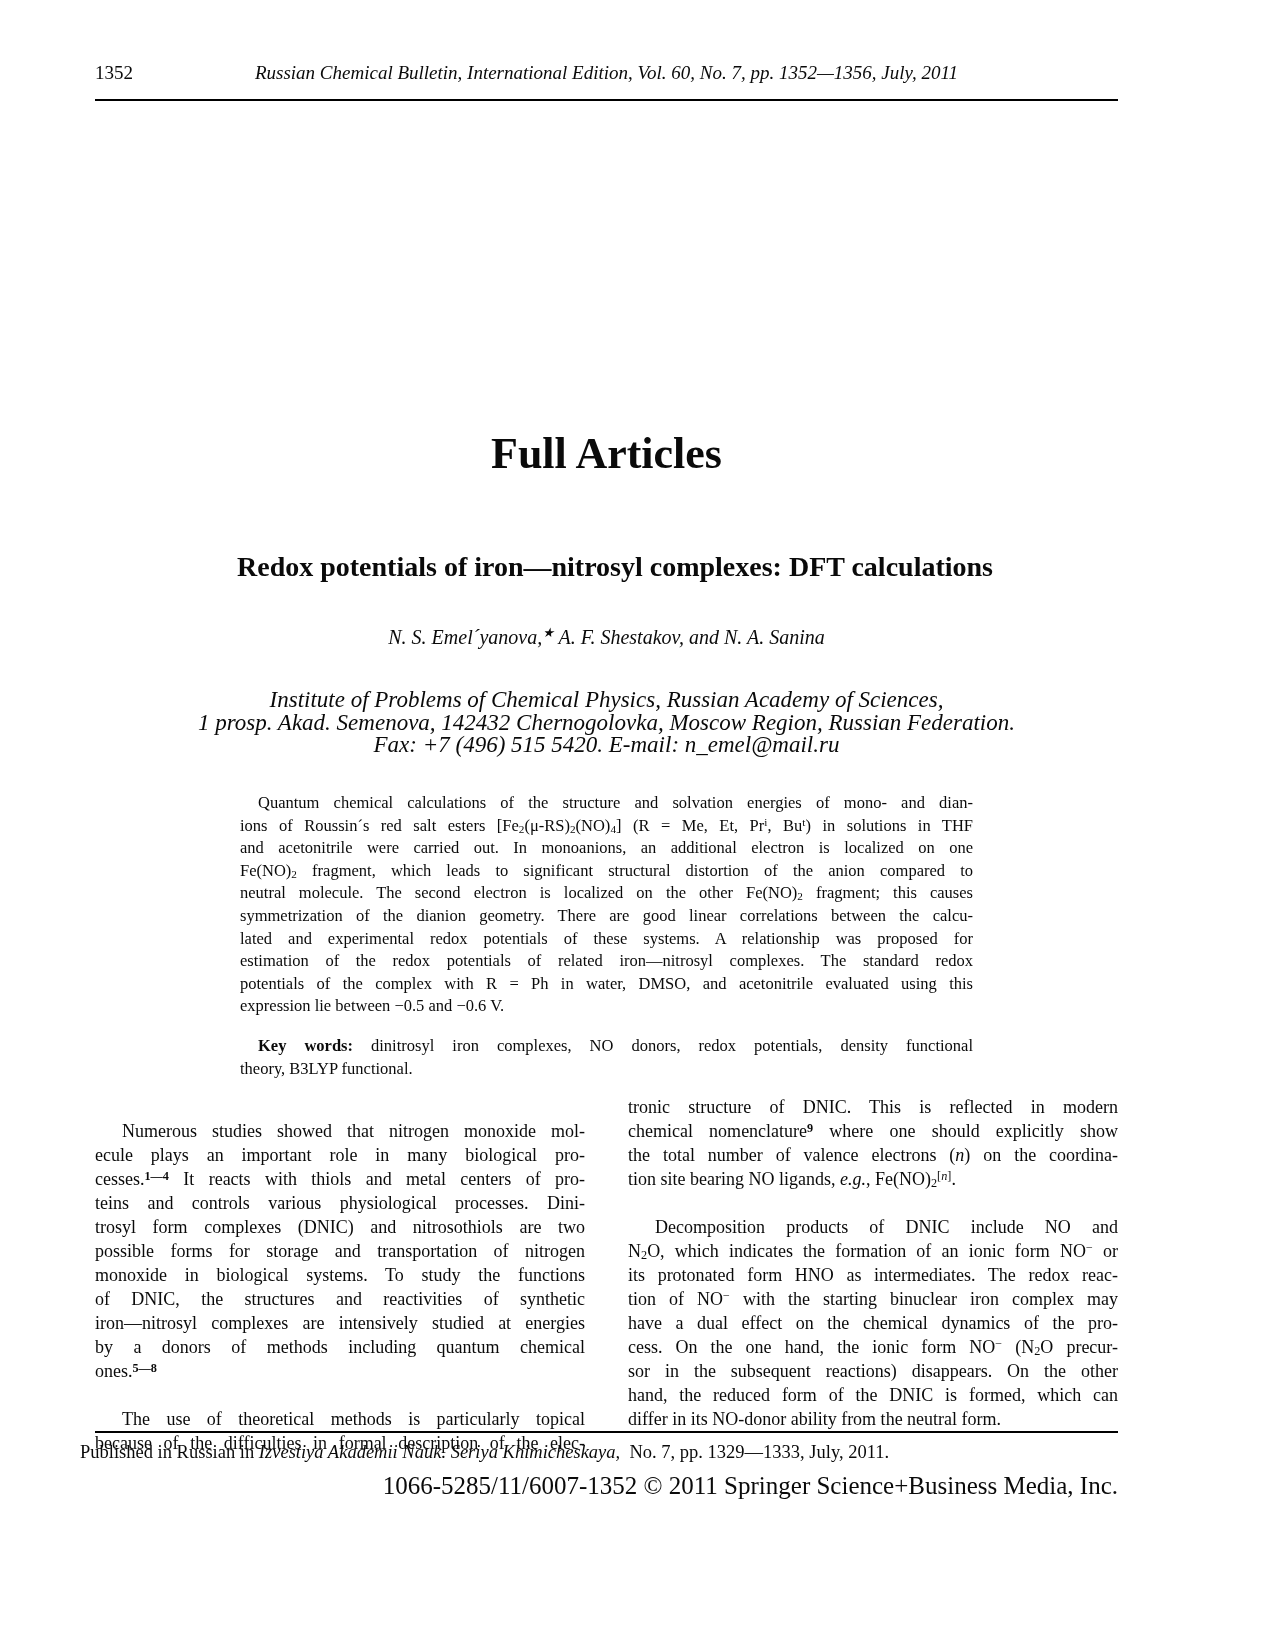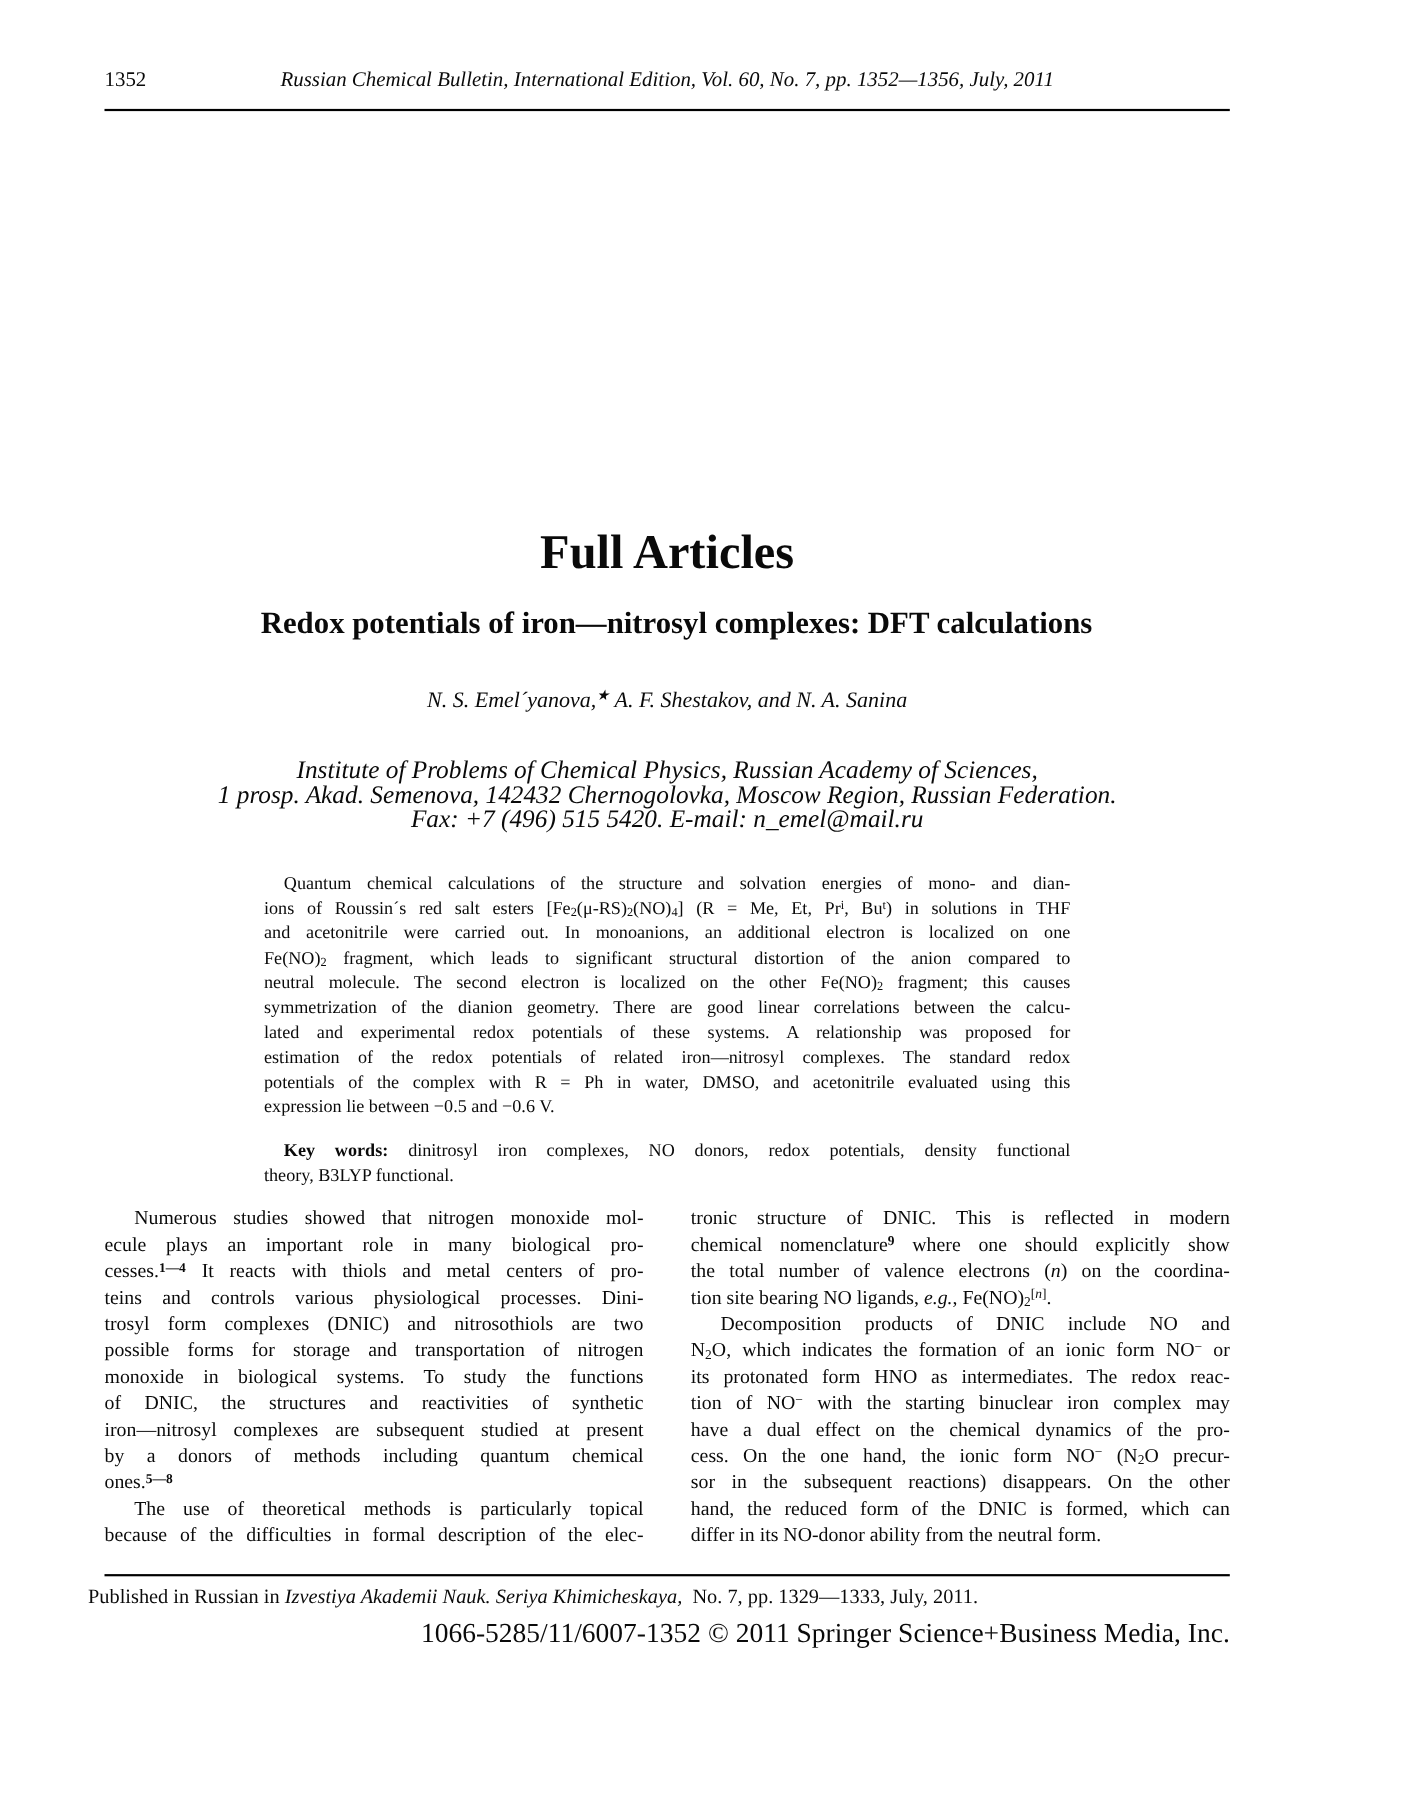--- a/index.html
+++ b/index.html
@@ -14,21 +14,21 @@
     overflow: hidden;
   }
   .page-number { position: absolute; left: 95px; top: 62px; font-size: 19px; }
   .journal-line {
     position: absolute; left: 95px; top: 62px; width: 1023px;
     text-align: center; font-style: italic; font-size: 19px;
   }
   .header-rule { position: absolute; left: 95px; top: 99px; width: 1023px; border-top: 2px solid #000; }
   .section-heading {
     position: absolute; left: 95px; top: 428px; width: 1023px;
-    text-align: center; font-weight: bold; font-size: 44px; margin-top: 48px;
+    text-align: center; font-weight: bold; font-size: 44px;
   }
   .article-title {
     position: absolute; left: 60px; top: 551px; width: 1110px;
     text-align: center; font-weight: bold; font-size: 28px;
   }
   .authors {
     position: absolute; left: 95px; top: 626px; width: 1023px;
     text-align: center; font-weight: normal; font-style: italic; font-size: 20px;
   }
   .authors .star { font-size: 66%; position: relative; top: -0.5em; line-height: 0; }
@@ -46,21 +46,21 @@
   }
   .columns {
     position: absolute; left: 95px; top: 1095px; width: 1023px;
     display: flex; gap: 43px;
     font-size: 18px; line-height: 24px;
   }
   .col { width: 490px; }
   .ln { text-align: justify; text-align-last: justify; }
   .ln.last { text-align-last: left; }
   .ln.ind { text-indent: 18px; }
-  .columns .ln.ind { text-indent: 27px; }
+  .columns .ln.ind { text-indent: 27px; margin-top: 24px; }
   sup, sub { line-height: 0; font-size: 68%; vertical-align: baseline; position: relative; }
   sup { top: -0.45em; }
   sub { top: 0.18em; }
   .footnote-rule { position: absolute; left: 95px; top: 1431px; width: 1023px; border-top: 2px solid #000; }
   .footer-published { position: absolute; left: 80px; top: 1442px; width: 1023px; font-size: 18.5px; }
   .footer-copyright { position: absolute; left: 95px; top: 1472px; width: 1023px; text-align: right; font-size: 25px; }
 </style>
 </head>
 <body>
 
@@ -103,21 +103,21 @@
   <div class="columns">
     <div class="col">
         <div class="ln ind">Numerous studies showed that nitrogen monoxide mol-</div>
         <div class="ln">ecule plays an important role in many biological pro-</div>
         <div class="ln">cesses.<sup><b>1—4</b></sup> It reacts with thiols and metal centers of pro-</div>
         <div class="ln">teins and controls various physiological processes. Dini-</div>
         <div class="ln">trosyl form complexes (DNIC) and nitrosothiols are two</div>
         <div class="ln">possible forms for storage and transportation of nitrogen</div>
         <div class="ln">monoxide in biological systems. To study the functions</div>
         <div class="ln">of DNIC, the structures and reactivities of synthetic</div>
-        <div class="ln">iron—nitrosyl complexes are subsequent studied at present</div>
+        <div class="ln">iron—nitrosyl complexes are intensively studied at energies</div>
         <div class="ln">by a donors of methods including quantum chemical</div>
         <div class="ln last">ones.<sup><b>5—8</b></sup></div>
         <div class="ln ind">The use of theoretical methods is particularly topical</div>
         <div class="ln">because of the difficulties in formal description of the elec-</div>
       </div>
     <div class="col">
         <div class="ln">tronic structure of DNIC. This is reflected in modern</div>
         <div class="ln">chemical nomenclature<sup><b>9</b></sup> where one should explicitly show</div>
         <div class="ln">the total number of valence electrons (<i>n</i>) on the coordina-</div>
         <div class="ln last">tion site bearing NO ligands, <i>e.g.</i>, Fe(NO)<sub>2</sub><sup>[<i>n</i>]</sup>.</div>

